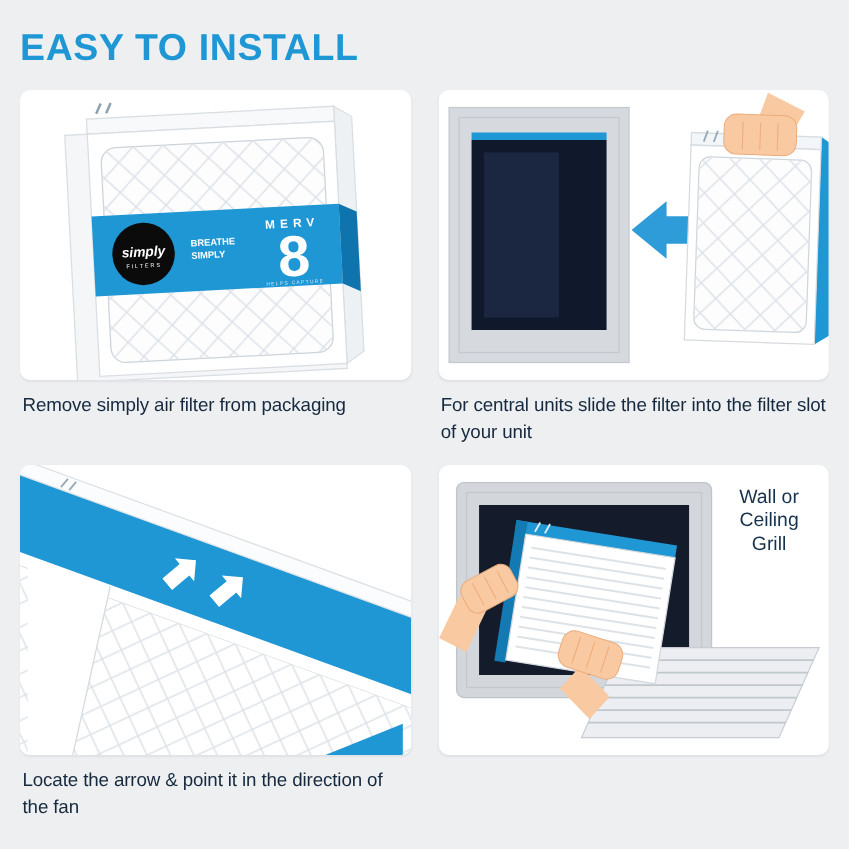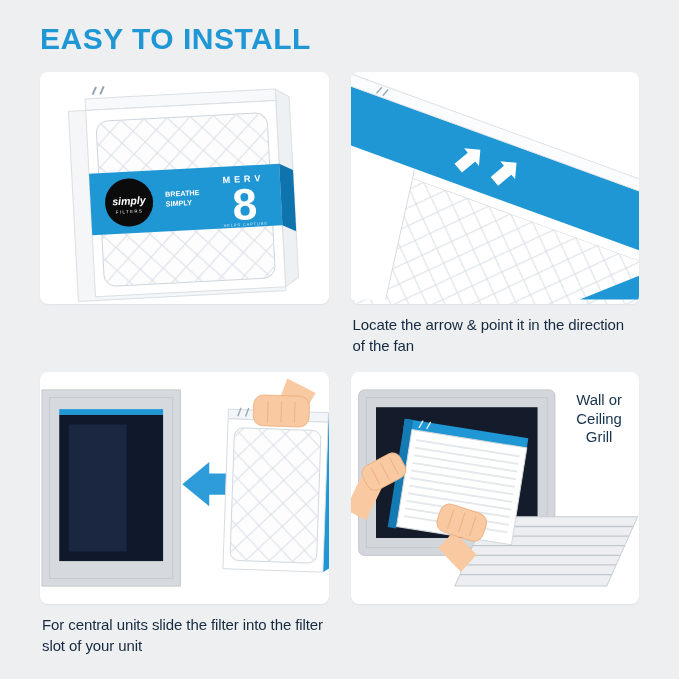--- a/index.html
+++ b/index.html
@@ -2,21 +2,21 @@
 <html><head>
 <meta charset="utf-8">
 <style>
   html, body { margin:0; padding:0; }
   body {
     width:679px; height:679px;
     background:#edeff1;
     font-family:"Liberation Sans", sans-serif;
     overflow:hidden;
   }
-  .container { box-sizing:border-box; padding:20px 40px; height:100%; }
+  .container { box-sizing:border-box; padding:20px 16px; height:100%; }
   .page-title {
     margin:2px 0 16px 0;
     font-size:30px; font-weight:800; letter-spacing:.5px;
     color:#1E97D4;
   }
   .grid {
     display:grid;
     grid-template-columns:1fr 1fr;
     column-gap:22px; row-gap:14px;
   }
@@ -77,46 +77,21 @@
               <text x="40" y="121" text-anchor="middle" font-size="4.5" letter-spacing="1.5" fill="#ffffff">FILTERS</text>
               <text x="78" y="106" font-size="7.5" font-weight="bold" fill="#ffffff">BREATHE</text>
               <text x="78" y="116" font-size="7.5" font-weight="bold" fill="#ffffff">SIMPLY</text>
               <text x="160" y="95" text-anchor="middle" font-size="9.5" font-weight="bold" letter-spacing="4" fill="#ffffff">MERV</text>
               <text x="160" y="134" text-anchor="middle" font-size="46" font-weight="bold" fill="#ffffff">8</text>
               <text x="160" y="140.5" text-anchor="middle" font-size="4" letter-spacing="1" fill="#cfe8f6">HELPS CAPTURE</text>
             </g>
           </g>
         </svg>
       </div>
-    </div>
-
-    <div class="cell">
-      <div class="card">
-        <svg viewBox="0 0 300 232">
-          <g transform="rotate(20 40 80)">
-            <rect x="-80" y="96" width="460" height="240" fill="#ffffff"></rect>
-            <rect x="-80" y="96" width="460" height="240" fill="url(#quilt)"></rect>
-            <line x1="-80" y1="96" x2="380" y2="96" stroke="#d0d6db"></line>
-            <rect x="-80" y="86" width="460" height="10" fill="#ffffff"></rect>
-            <rect x="-80" y="28" width="460" height="58" fill="#1E97D4"></rect>
-            <rect x="-80" y="16" width="460" height="12" fill="#fbfcfd" stroke="#dde2e6"></rect>
-            <path d="M6,26 l3,-8 M13,26 l3,-8" stroke="#9aabb8" stroke-width="1.5" fill="none"></path>
-            <g transform="translate(120,57) rotate(-60) translate(-15,-12)">
-              <polygon points="0,6 18,6 18,0 30,12 18,24 18,18 0,18" fill="#ffffff"></polygon>
-            </g>
-            <g transform="translate(160,57) rotate(-60) translate(-15,-12)">
-              <polygon points="0,6 18,6 18,0 30,12 18,24 18,18 0,18" fill="#ffffff"></polygon>
-            </g>
-          </g>
-          <polygon points="0,74 66,97 36,232 0,232" fill="#ffffff"></polygon>
-          <line x1="66" y1="97" x2="36" y2="232" stroke="#d5dade"></line>
-          <polygon points="238,232 300,207 300,232" fill="#1E97D4"></polygon>
-        </svg>
-      </div>
-      <p class="caption">Locate the arrow &amp; point it in the direction of the fan</p>
+      <p class="caption">Remove simply air filter from packaging</p>
     </div>
 
     <div class="cell">
       <div class="card">
         <svg viewBox="0 0 300 232">
           <g>
             <rect x="2" y="14" width="144" height="204" fill="#d6dadf" stroke="#c3c9cf"></rect>
             <rect x="10" y="22" width="128" height="188" fill="none" stroke="#c3c9cf"></rect>
             <rect x="20" y="34" width="108" height="6" fill="#1E97D4"></rect>
             <rect x="20" y="40" width="108" height="152" fill="#10182B"></rect>
@@ -132,20 +107,46 @@
             <rect x="7" y="19" width="90" height="138" rx="9" fill="url(#quilt)"></rect>
             <g transform="translate(26,-16)">
               <polygon points="34,-18 64,-4 52,18 26,6" fill="#F9C9A2"></polygon>
               <rect x="0" y="0" width="58" height="32" rx="10" fill="#F9C9A2" stroke="#ECAB7A" stroke-width="0.8"></rect>
               <path d="M15,6 v22 M29,6 v22 M43,6 v22" stroke="#ECAB7A" stroke-width="0.8" fill="none"></path>
             </g>
           </g>
         </svg>
       </div>
       <p class="caption">For central units slide the filter into the filter slot of your unit</p>
+    </div>
+
+    <div class="cell">
+      <div class="card">
+        <svg viewBox="0 0 300 232">
+          <g transform="rotate(20 40 80)">
+            <rect x="-80" y="96" width="460" height="240" fill="#ffffff"></rect>
+            <rect x="-80" y="96" width="460" height="240" fill="url(#quilt)"></rect>
+            <line x1="-80" y1="96" x2="380" y2="96" stroke="#d0d6db"></line>
+            <rect x="-80" y="86" width="460" height="10" fill="#ffffff"></rect>
+            <rect x="-80" y="28" width="460" height="58" fill="#1E97D4"></rect>
+            <rect x="-80" y="16" width="460" height="12" fill="#fbfcfd" stroke="#dde2e6"></rect>
+            <path d="M6,26 l3,-8 M13,26 l3,-8" stroke="#9aabb8" stroke-width="1.5" fill="none"></path>
+            <g transform="translate(120,57) rotate(-60) translate(-15,-12)">
+              <polygon points="0,6 18,6 18,0 30,12 18,24 18,18 0,18" fill="#ffffff"></polygon>
+            </g>
+            <g transform="translate(160,57) rotate(-60) translate(-15,-12)">
+              <polygon points="0,6 18,6 18,0 30,12 18,24 18,18 0,18" fill="#ffffff"></polygon>
+            </g>
+          </g>
+          <polygon points="0,74 66,97 36,232 0,232" fill="#ffffff"></polygon>
+          <line x1="66" y1="97" x2="36" y2="232" stroke="#d5dade"></line>
+          <polygon points="238,232 300,207 300,232" fill="#1E97D4"></polygon>
+        </svg>
+      </div>
+      <p class="caption">Locate the arrow &amp; point it in the direction of the fan</p>
     </div>
 
     <div class="cell">
       <div class="card">
         <svg viewBox="0 0 300 232">
           <g>
             <rect x="8" y="14" width="204" height="172" rx="6" fill="#d3d7dc" stroke="#bec4ca"></rect>
             <rect x="16" y="22" width="188" height="156" fill="none" stroke="#c2c8ce"></rect>
             <rect x="26" y="32" width="168" height="136" fill="#141C2B"></rect>
           </g>

